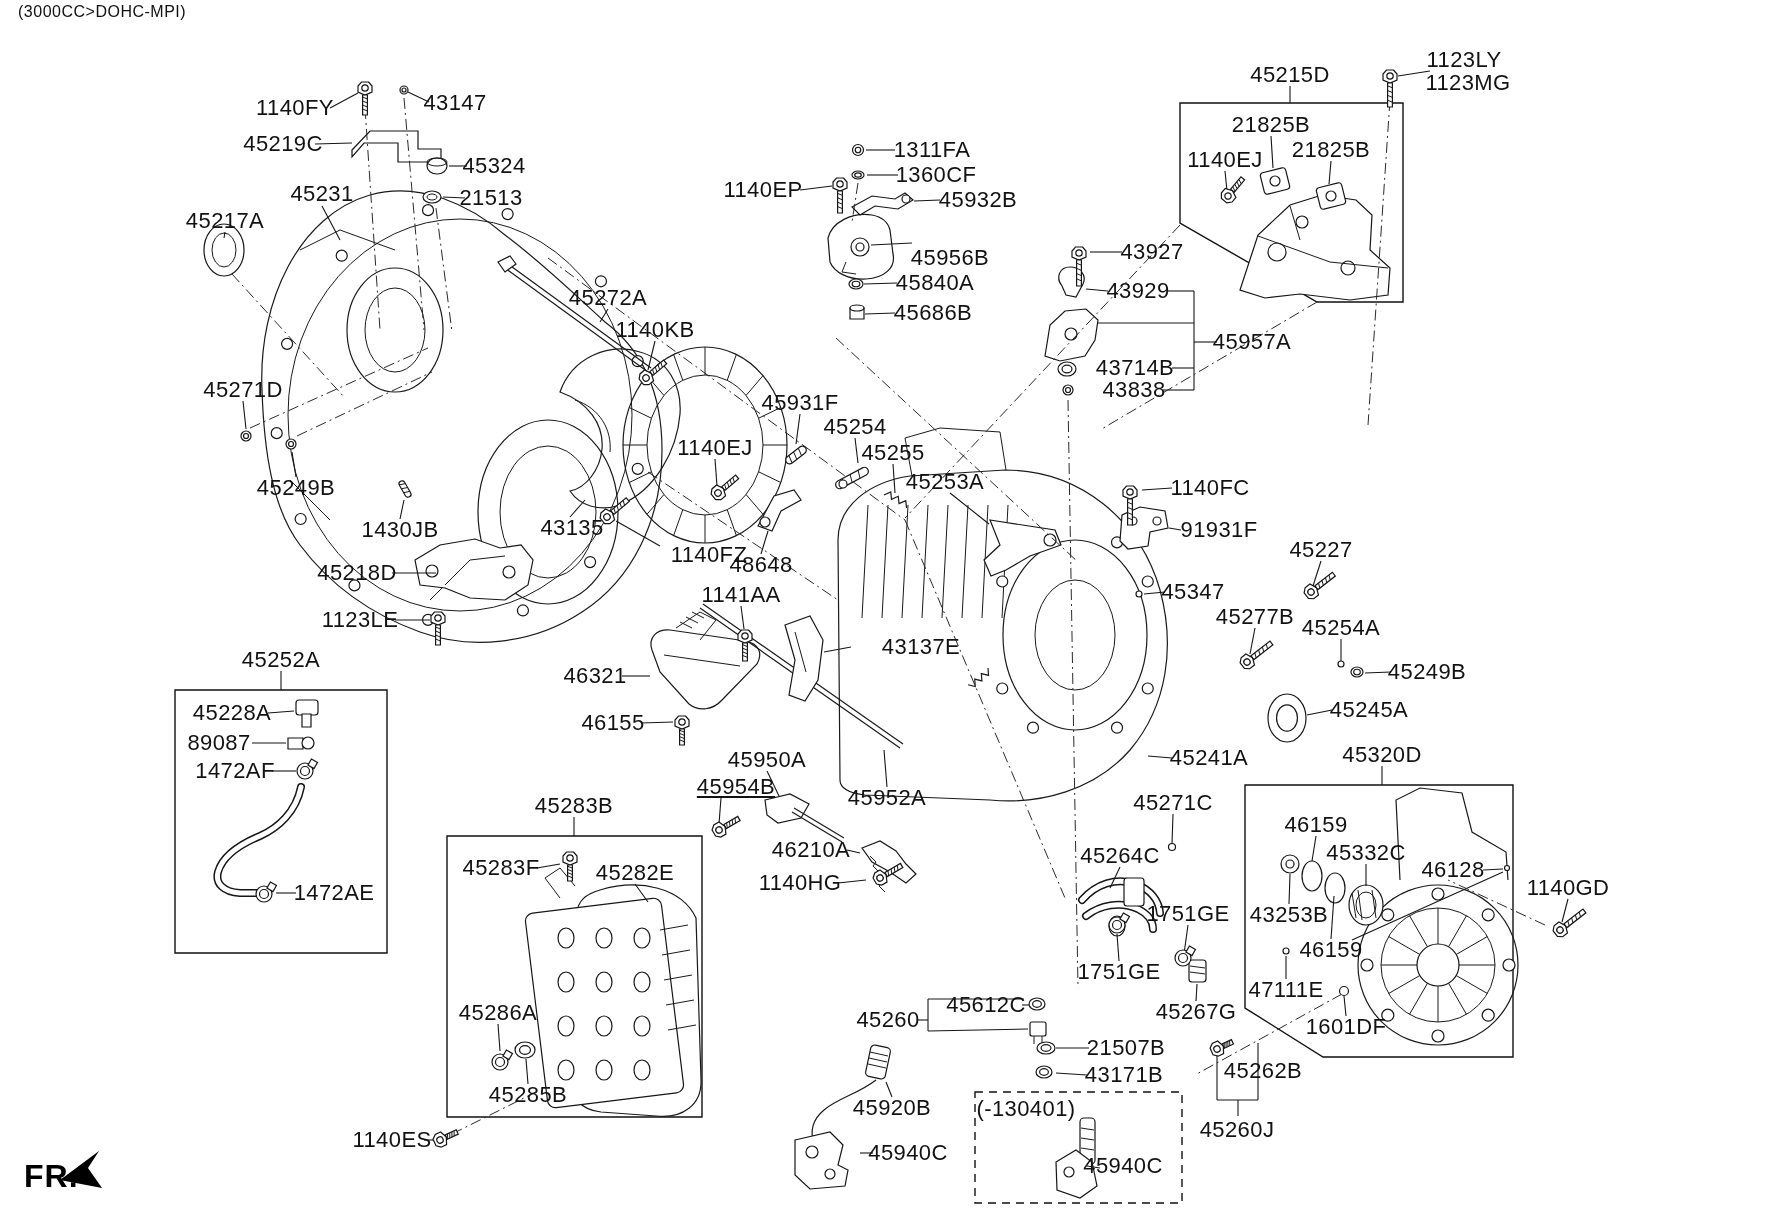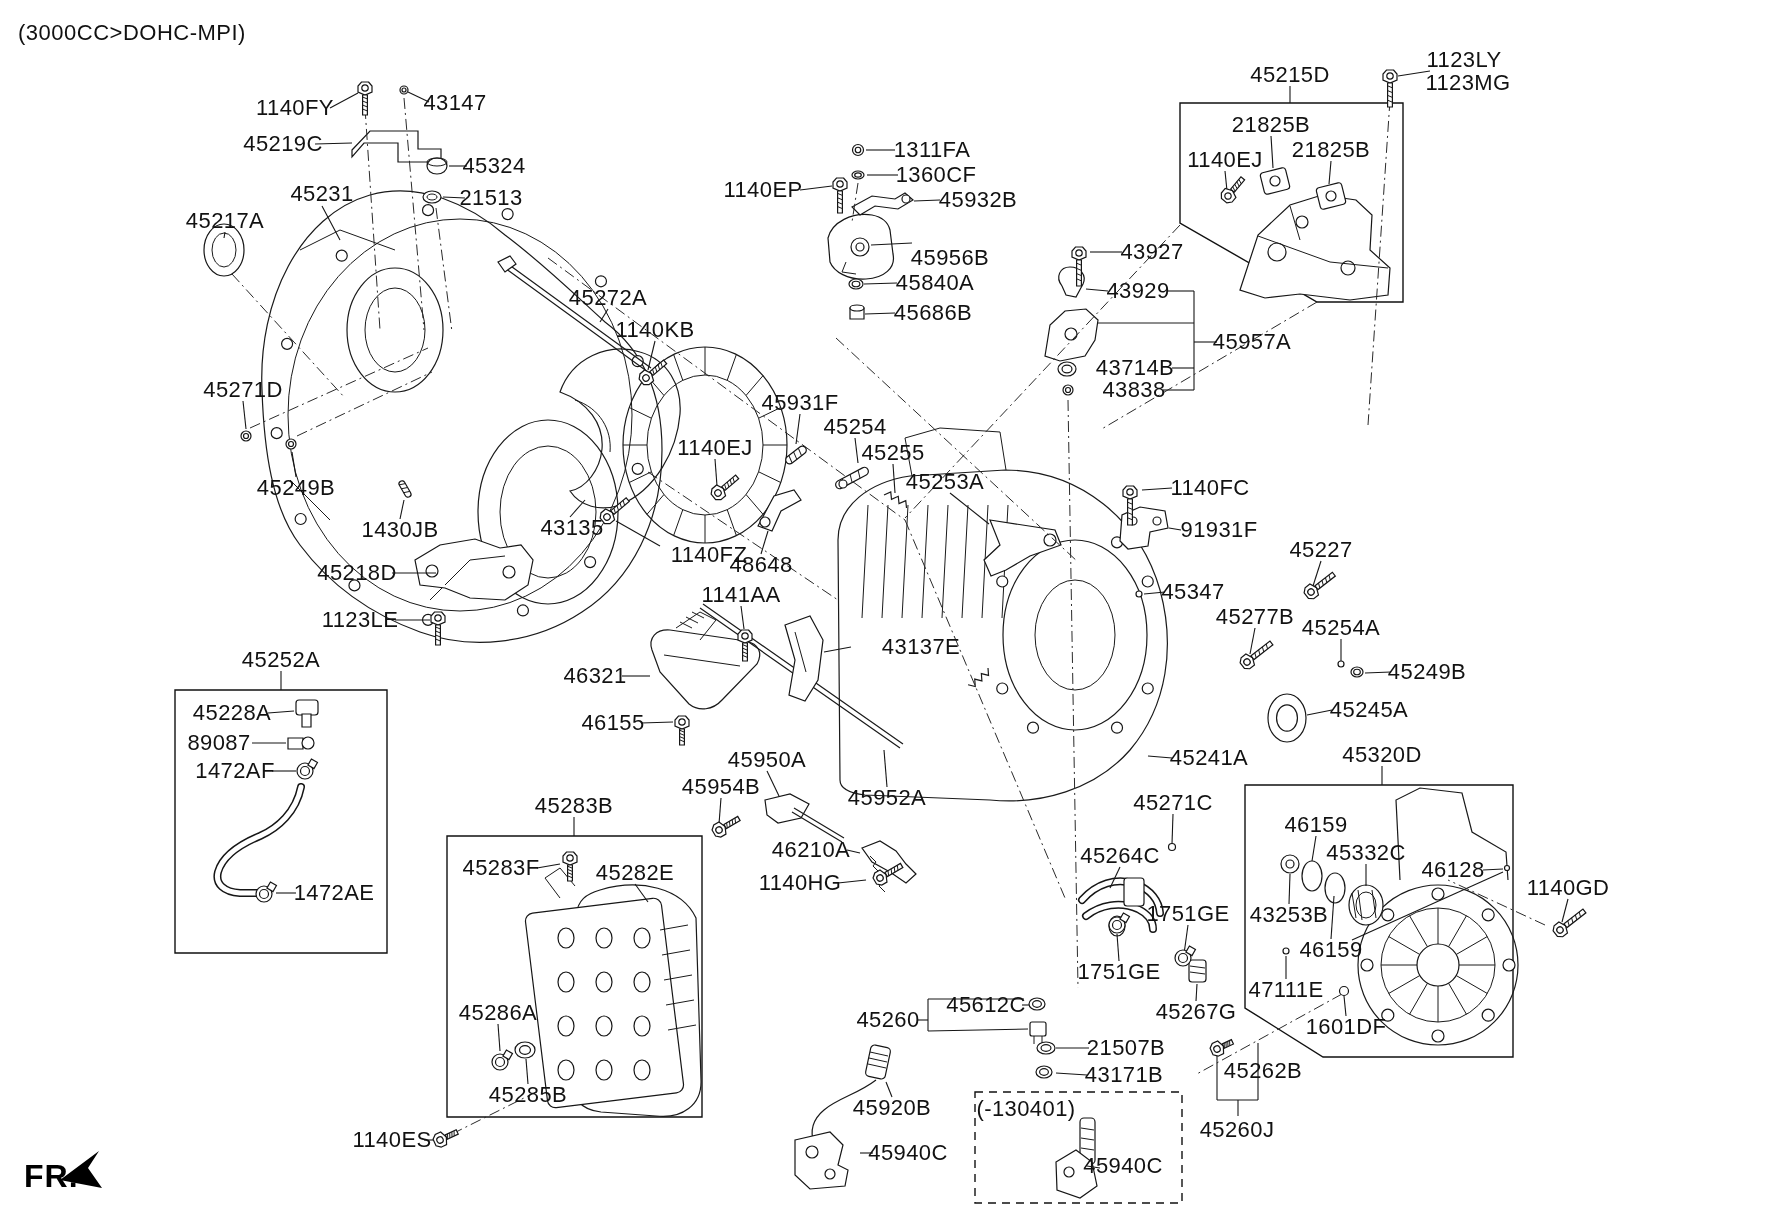--- a/index.html
+++ b/index.html
@@ -2,21 +2,21 @@
 <html><head>
 <meta charset="utf-8">
 <style>
   html,body { margin:0; padding:0; background:#ffffff; }
   #stage {
     position:relative; width:1772px; height:1211px; background:#fff;
     font-family:"Liberation Sans", sans-serif; overflow:hidden;
   }
   #art { position:absolute; left:0; top:0; width:1772px; height:1211px; }
   .title {
-    position:absolute; left:18px; top:20px; font-size:22px; color:#111;
+    position:absolute; left:18px; top:3px; font-size:16px; color:#111;
     letter-spacing:0.5px; white-space:nowrap;
   }
   .part-label {
     position:absolute; transform:translate(-50%,-50%); font-size:22px;
     color:#121212; white-space:nowrap; letter-spacing:0.4px;
   }
   .fr {
     position:absolute; left:24px; top:1158px; font-size:32px; font-weight:bold;
     color:#000; letter-spacing:1px;
   }
@@ -746,21 +746,21 @@
       <div class="part-label" style="left: 800px; top: 403px;">45931F</div>
       <div class="part-label" style="left: 715px; top: 448px;">1140EJ</div>
       <div class="part-label" style="left: 680px; top: 555px; margin-left: 29px;">1140FZ</div>
       <div class="part-label" style="left: 761px; top: 565px;">48648</div>
       <div class="part-label" style="left: 741px; top: 595px;">1141AA</div>
       <div class="part-label" style="left: 921px; top: 647px;">43137E</div>
       <div class="part-label" style="left: 855px; top: 427px;">45254</div>
       <div class="part-label" style="left: 893px; top: 453px;">45255</div>
       <div class="part-label" style="left: 945px; top: 482px;">45253A</div>
       <div class="part-label" style="left: 767px; top: 760px;">45950A</div>
-      <div class="part-label" style="left: 721px; top: 787px;">45954B</div>
+      <div class="part-label" style="left: 736px; top: 787px; text-decoration: underline;">45954B</div>
       <div class="part-label" style="left: 887px; top: 798px;">45952A</div>
       <div class="part-label" style="left: 811px; top: 850px;">46210A</div>
       <div class="part-label" style="left: 800px; top: 883px;">1140HG</div>
       <div class="part-label" style="left: 932px; top: 150px;">1311FA</div>
       <div class="part-label" style="left: 936px; top: 175px;">1360CF</div>
       <div class="part-label" style="left: 763px; top: 190px;">1140EP</div>
       <div class="part-label" style="left: 978px; top: 200px;">45932B</div>
       <div class="part-label" style="left: 950px; top: 243px; margin-top: 15px;">45956B</div>
       <div class="part-label" style="left: 935px; top: 283px;">45840A</div>
       <div class="part-label" style="left: 933px; top: 313px;">45686B</div>

